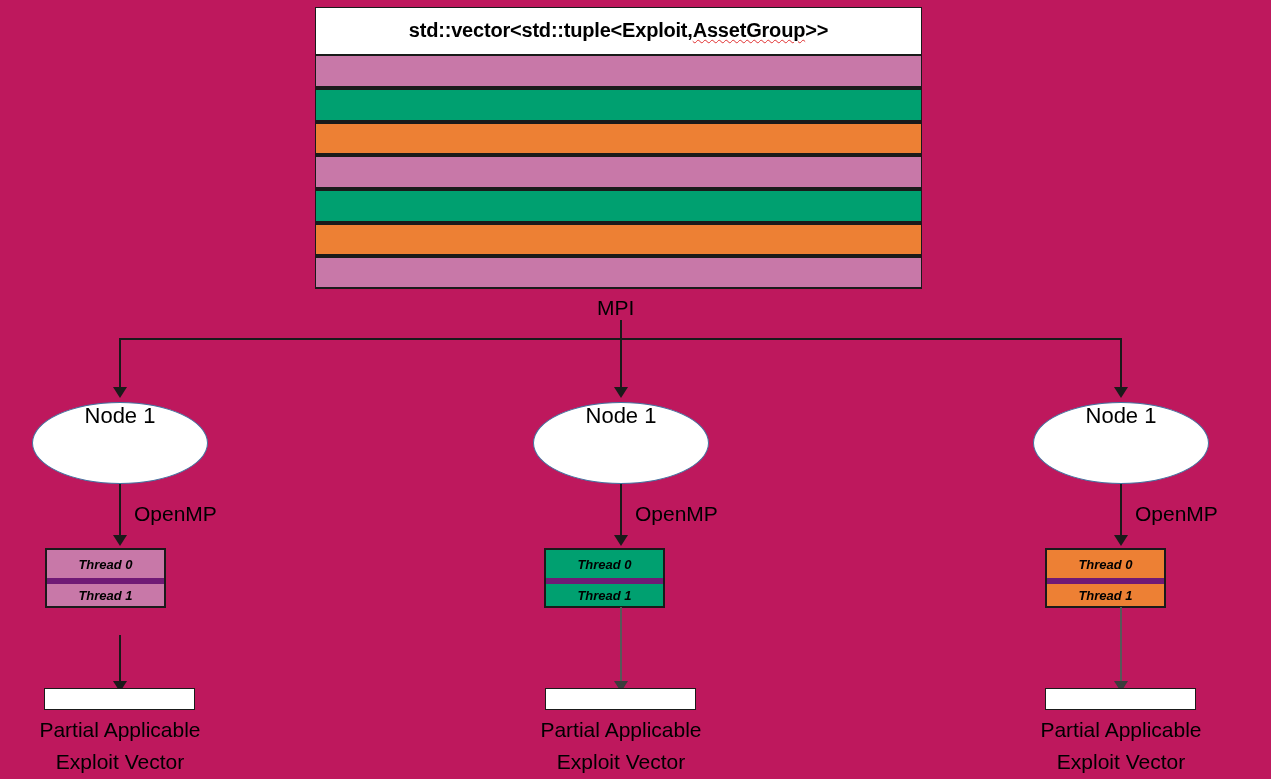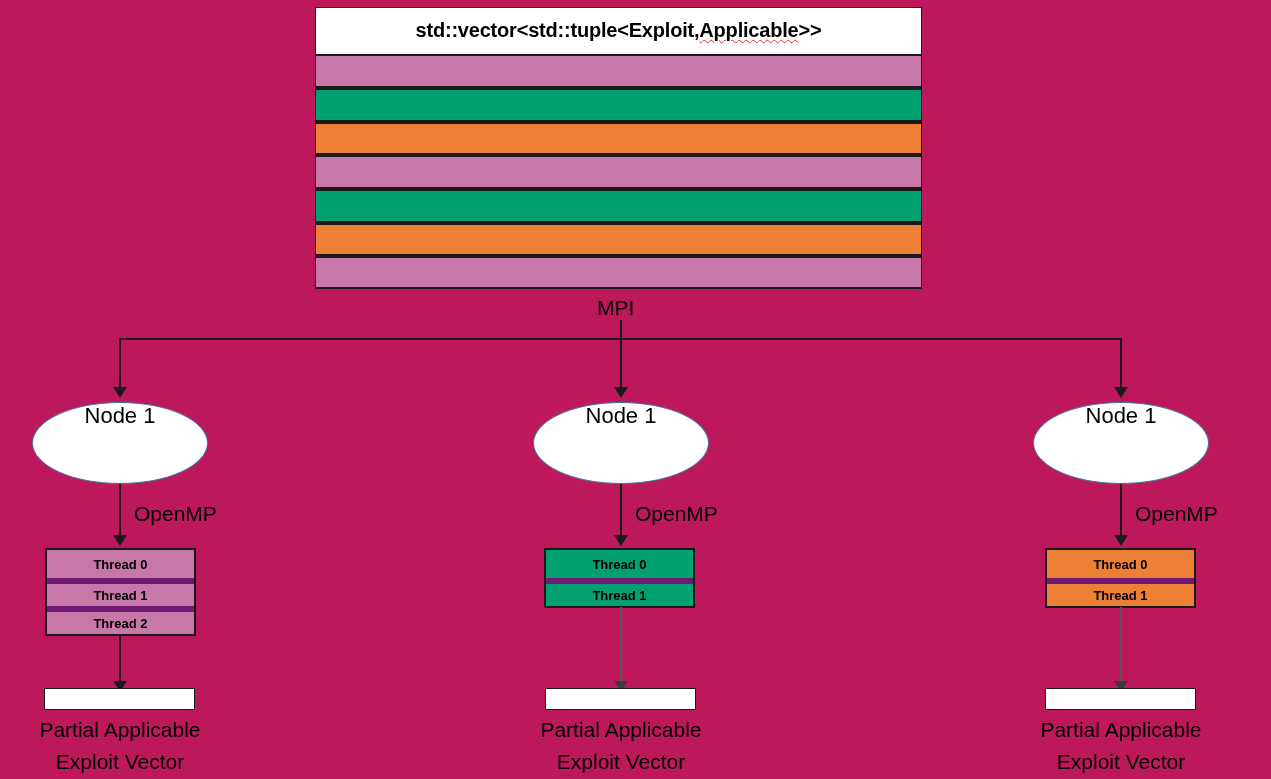--- a/index.html
+++ b/index.html
@@ -108,23 +108,24 @@
   
   .openmp-label {
     position: absolute;
     font-size: 21px;
     white-space: nowrap;
   }
 
   
   .thread-stack {
     position: absolute;
-    width: 151px;
+    width: 121px;
     border: 2px solid #1a1a1a;
     box-sizing: border-box;
+    font-style: italic;
   }
   .thread-cell {
     height: 28px;
     display: flex;
     align-items: center;
     justify-content: center;
     font-size: 13px;
     font-weight: bold;
     box-sizing: border-box;
   }
@@ -151,21 +152,21 @@
 </style>
 </head>
 <body>
 
 <div id="canvas">
 
   <div class="vector-box"></div>
 
   <div class="vector-title">
     <span>std::vector&lt;std::tuple&lt;Exploit, </span>
-      <span class="squiggle">Applicable</span>
+      <span class="squiggle">AssetGroup</span>
       <span>&gt;&gt;</span>
   </div>
 
   <div class="stripe" style="top:54px;height:34px;background:#c878a8;"></div>
   <div class="stripe" style="top:88px;height:34px;background:#00a070;"></div>
   <div class="stripe" style="top:122px;height:33px;background:#ed8034;"></div>
   <div class="stripe" style="top:155px;height:34px;background:#c878a8;"></div>
   <div class="stripe" style="top:189px;height:34px;background:#00a070;"></div>
   <div class="stripe" style="top:223px;height:33px;background:#ed8034;"></div>
   <div class="stripe" style="top:256px;height:33px;background:#c878a8;"></div>
@@ -192,23 +193,20 @@
   <div class="arrowhead" style="left:113px;top:535px;"></div>
   <div class="openmp-label" style="left:134px;top:502px;">OpenMP</div>
 
   <div class="thread-stack" style="left:45px;top:548px;">
     <div class="thread-cell" style="background:#c878a8;">
       <span>Thread 0</span>
     </div>
     <div class="thread-cell" style="background:#c878a8;">
       <span>Thread 1</span>
     </div>
-    <div class="thread-cell" style="background:#c878a8;">
-      <span>Thread 2</span>
-    </div>
   </div>
 
   <div class="vline" style="left:119px;top:635px;height:48px;"></div>
   <div class="arrowhead" style="left:113px;top:681px;"></div>
   <div class="out-box" style="left:44px;top:688px;"></div>
   <div class="out-caption" style="left:-30px;top:714px;">
     <div>Partial Applicable</div>
     <div>Exploit Vector</div>
   </div>
 

